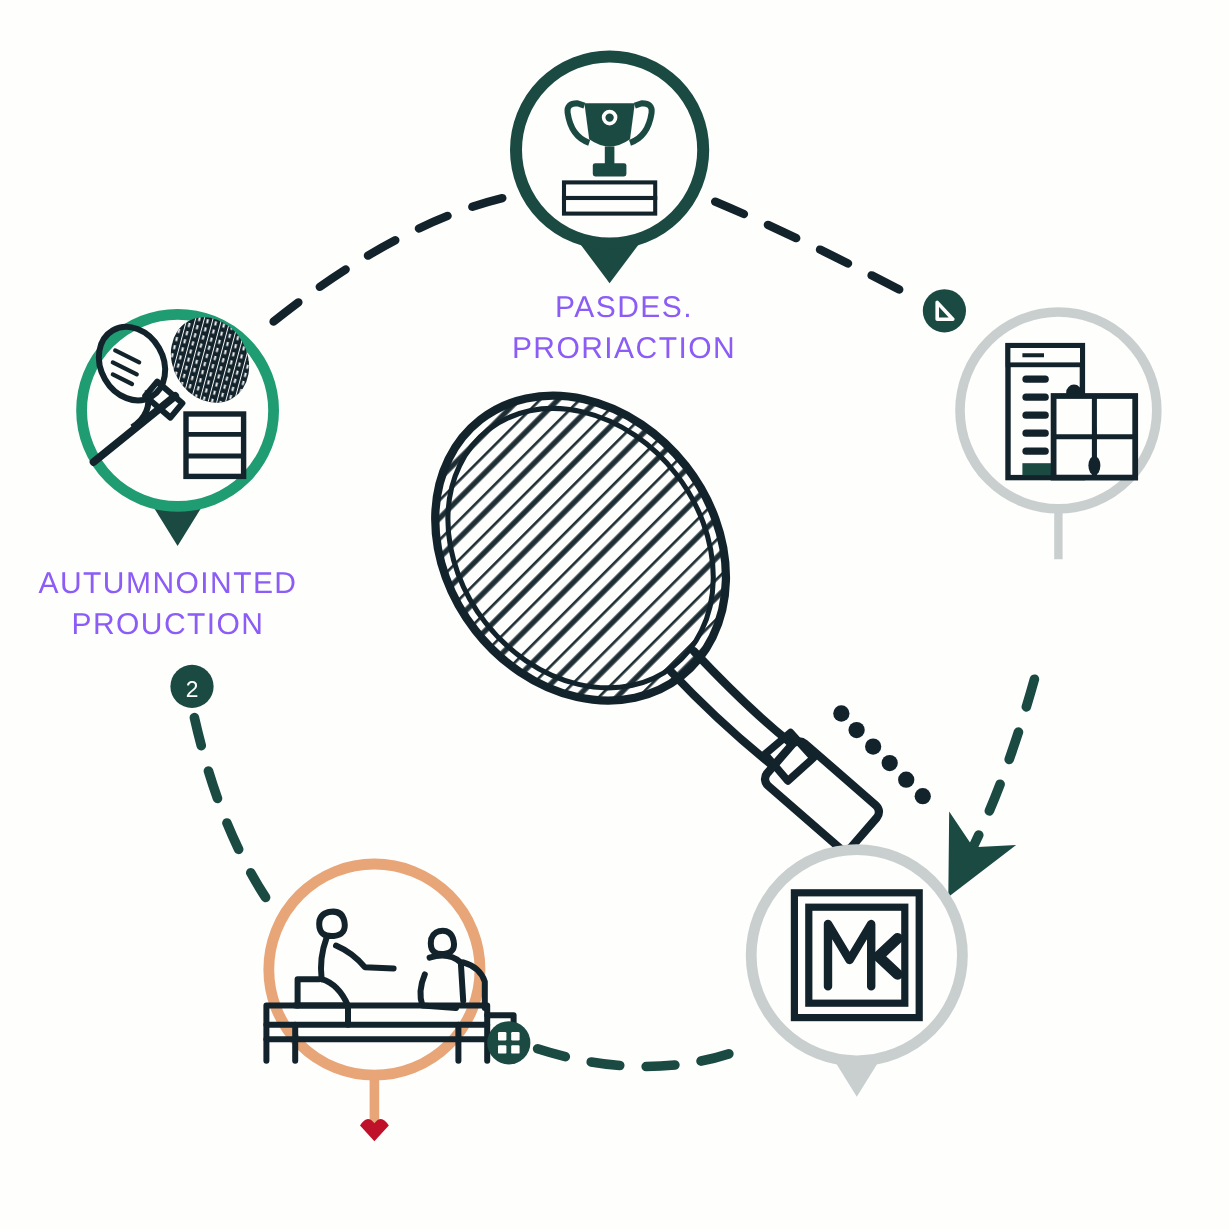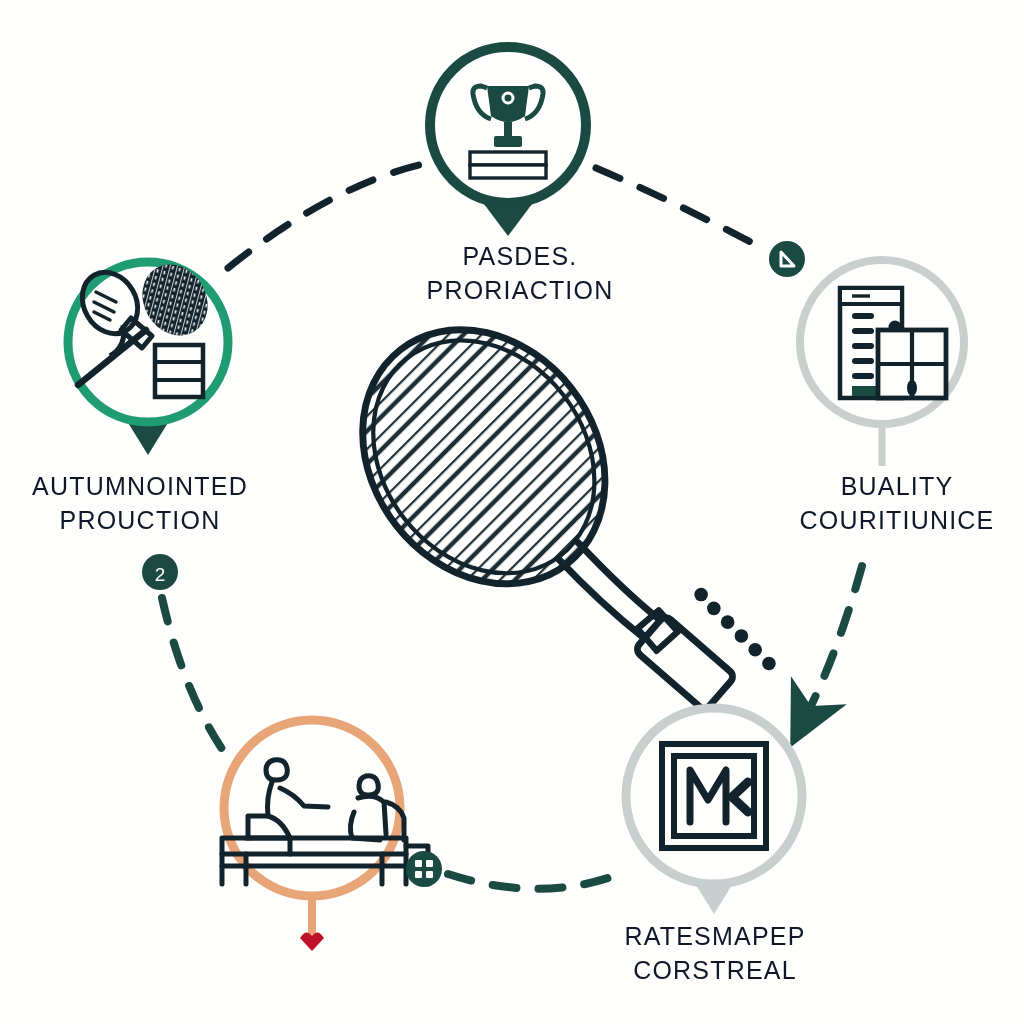--- a/index.html
+++ b/index.html
@@ -20,21 +20,21 @@
   #diagram-svg {
     position: absolute;
     left: 0;
     top: 0;
     width: 1024px;
     height: 1024px;
   }
   .node-label {
     position: absolute;
     text-align: center;
-    color: #0f172a;
+    color: #8b5cf6;
     font-family: "Liberation Sans", sans-serif;
     font-size: 25px;
     font-weight: 400;
     letter-spacing: 1.2px;
     line-height: 1.35;
     white-space: pre-line;
     text-transform: uppercase;
     pointer-events: none;
   }
   .lbl-top    { left: 370px; top: 240px;  width: 300px; }
@@ -216,20 +216,16 @@
       </g>
     </g>
   </svg>
 
   <div class="node-label lbl-top">PASDES.
 PRORIACTION</div>
 
   <div class="node-label lbl-left">AUTUMNOINTED
 PROUCTION</div>
 
-  <div class="node-label lbl-right">BUALITY
-COURITIUNICE</div>
-
-
-  <div class="node-label lbl-br">RATESMAPEP
-CORSTREAL</div>
+
+
 
 </div>
 
 </body></html>

